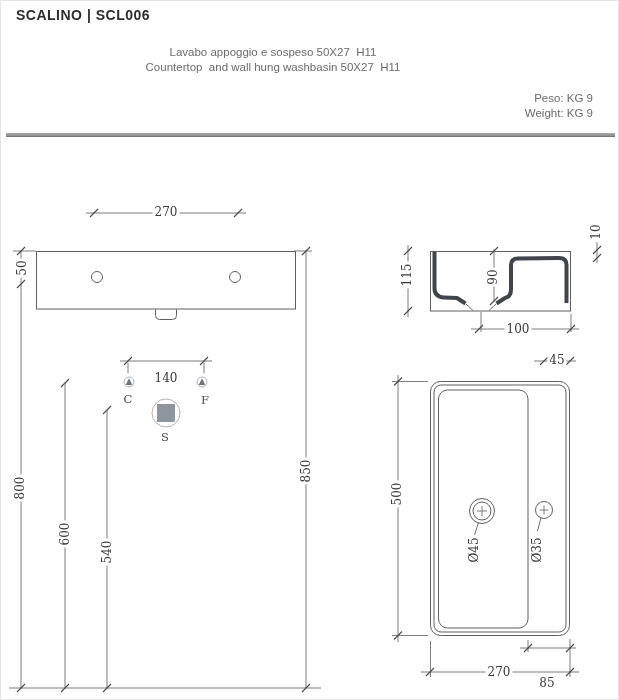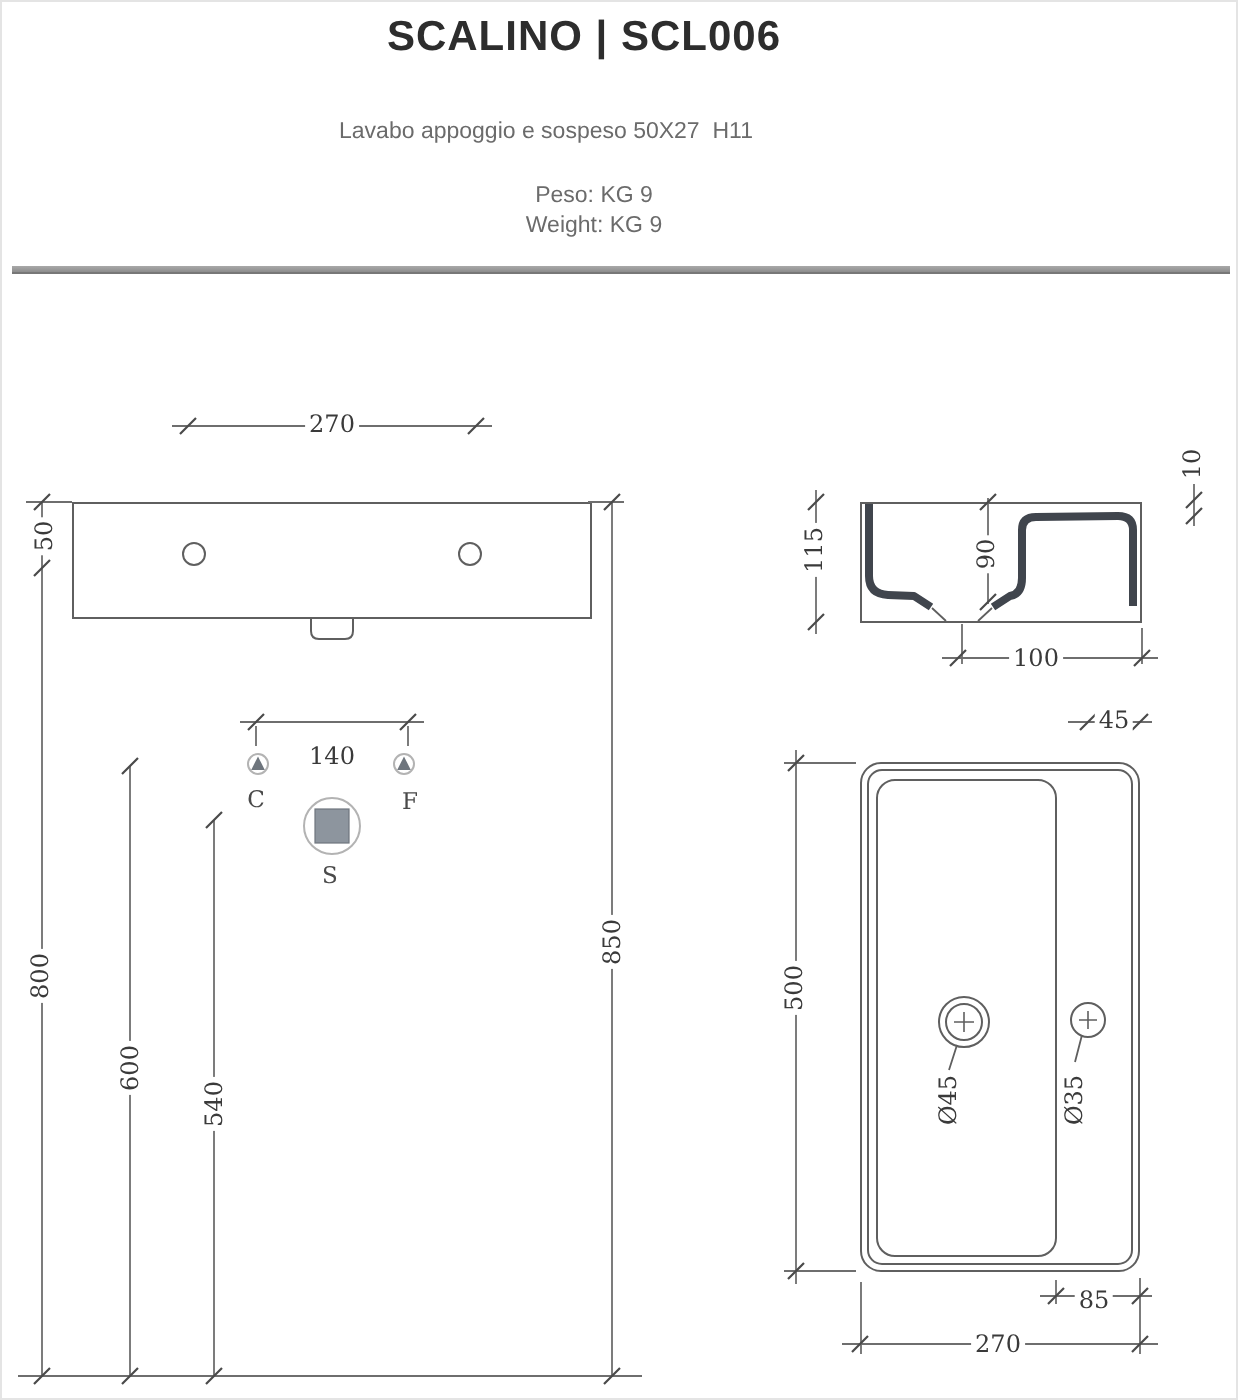--- a/index.html
+++ b/index.html
@@ -7,37 +7,37 @@
     position:relative;
     width:619px;height:700px;
     background:#fff;
     border:1px solid #e4e4e4;
     box-sizing:border-box;
     overflow:hidden;
     font-family:"Liberation Sans",sans-serif;
   }
   .hdr-title{
     position:absolute;top:6px;left:0;width:582px;
-    text-align:center;
+    text-align:left;
     font-family:"Liberation Sans",sans-serif;
-    font-weight:bold;font-size:21px;letter-spacing:.5px;
-    color:#2d2d2d;white-space:pre;
+    font-weight:bold;font-size:14px;letter-spacing:.5px;
+    color:#2d2d2d;white-space:pre;padding-left:15px;
   }
   .hdr-sub{
-    position:absolute;top:58px;left:0;width:544px;
+    position:absolute;top:44px;left:0;width:544px;
     text-align:center;color:#6b6b6b;
     font-size:11.5px;line-height:15px;
   }
   .hdr-sub span{display:block;white-space:pre;}
   .hdr-weight{
     position:absolute;top:90px;left:0;width:592px;
     text-align:center;color:#6b6b6b;
     font-size:11.5px;line-height:15px;
   }
-  .hdr-weight span{display:block;white-space:pre;}
+  .hdr-weight span{display:block;white-space:pre;text-align:right;}
   .divider{
     position:absolute;top:132px;left:5px;width:609px;height:3px;
     background:linear-gradient(#a9a9a9,#8d8d8d);
     border-bottom:1px solid #777;
   }
   svg{position:absolute;top:0;left:0;}
   .dim{
     position:absolute;
     font-family:"DejaVu Serif",serif;
     font-size:12px;line-height:1;
@@ -55,20 +55,21 @@
   }
 </style>
 </head>
 <body>
 
 <div id="page">
 
   <div class="hdr-title">SCALINO | SCL006</div>
   <div class="hdr-sub">
     <span>Lavabo appoggio e sospeso 50X27  H11</span>
+    <span>Countertop  and wall hung washbasin 50X27  H11</span>
   </div>
   <div class="hdr-weight">
     <span>Peso: KG 9</span>
     <span>Weight: KG 9</span>
   </div>
   <div class="divider"></div>
 
   <svg width="619" height="700" viewBox="0 0 619 700">
 
     <g stroke="#5f5f5f" stroke-width="1" fill="none">
@@ -163,16 +164,16 @@
 
   <span class="dim v" style="left:406px;top:274px;">115</span>
   <span class="dim v" style="left:492px;top:276px;">90</span>
   <span class="dim v" style="left:595px;top:231px;">10</span>
   <span class="dim" style="left:517px;top:328px;">100</span>
 
   <span class="dim" style="left:556px;top:359px;">45</span>
   <span class="dim v" style="left:396px;top:493px;">500</span>
   <span class="dim v" style="left:473px;top:549px;">Ø45</span>
   <span class="dim v" style="left:536px;top:549px;">Ø35</span>
-  <span class="dim" style="left:546px;top:649px;">85</span>
+  <span class="dim" style="left:546px;top:682px;">85</span>
   <span class="dim" style="left:498px;top:671px;">270</span>
 
 </div>
 
 </body></html>

